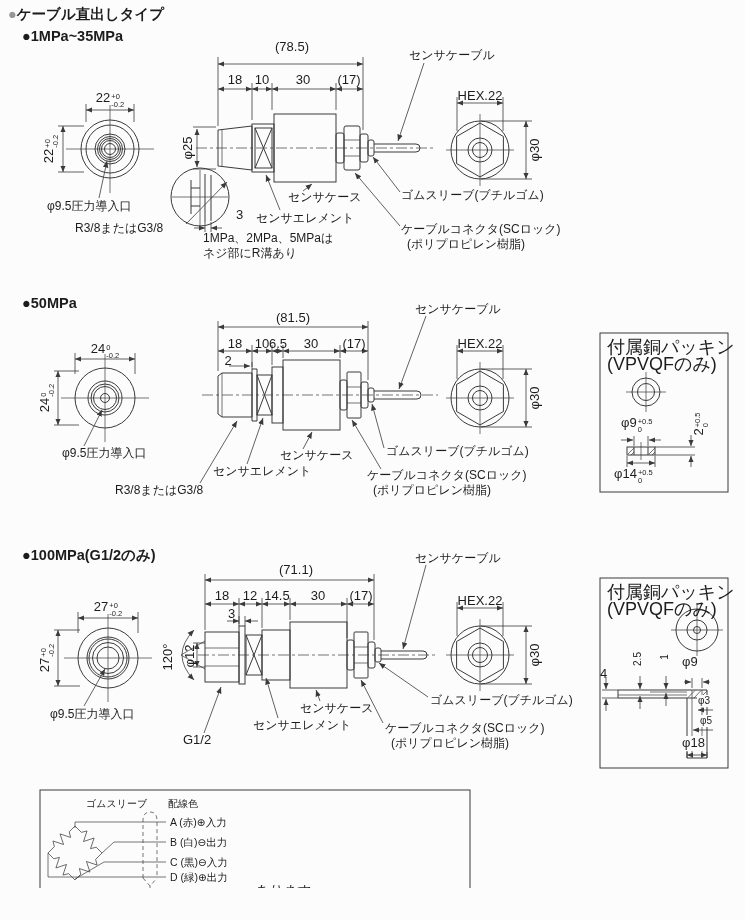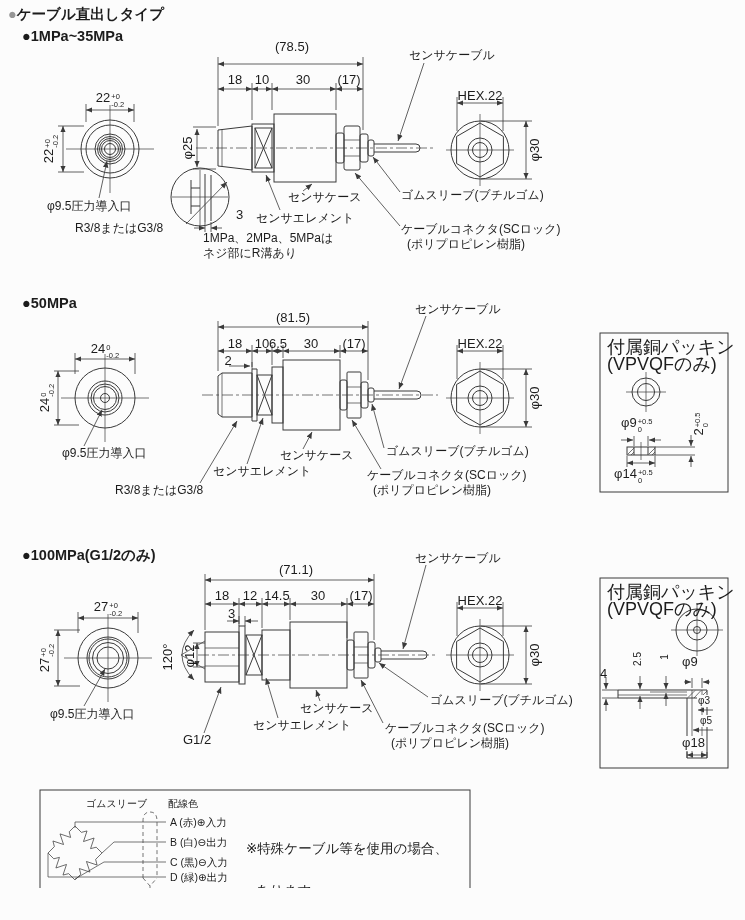--- a/index.html
+++ b/index.html
@@ -390,16 +390,15 @@
 <span class="t tiny wbg" style="left:699px;top:715px">φ5</span>
 <span class="t dimnum wbg" style="left:681px;top:736px">φ18</span>
 
 <span class="t tiny" style="left:86px;top:798px">ゴムスリーブ</span>
 <span class="t tiny" style="left:168px;top:798px">配線色</span>
 <span class="t small" style="left:170px;top:816px">A (赤)⊕入力</span>
 <span class="t small" style="left:170px;top:836px">B (白)⊖出力</span>
 <span class="t small" style="left:170px;top:856px">C (黒)⊖入力</span>
 <span class="t small" style="left:170px;top:871px">D (緑)⊕出力</span>
 <span class="t small" style="left:170px;top:886px">E シールド</span>
-<span class="t note" style="left:246px;top:841px">※特殊ケーブル等を使用の場合、</span>
 <span class="t note" style="left:256px;top:883px">あります。</span>
 
 </div>
 
 </body></html>

